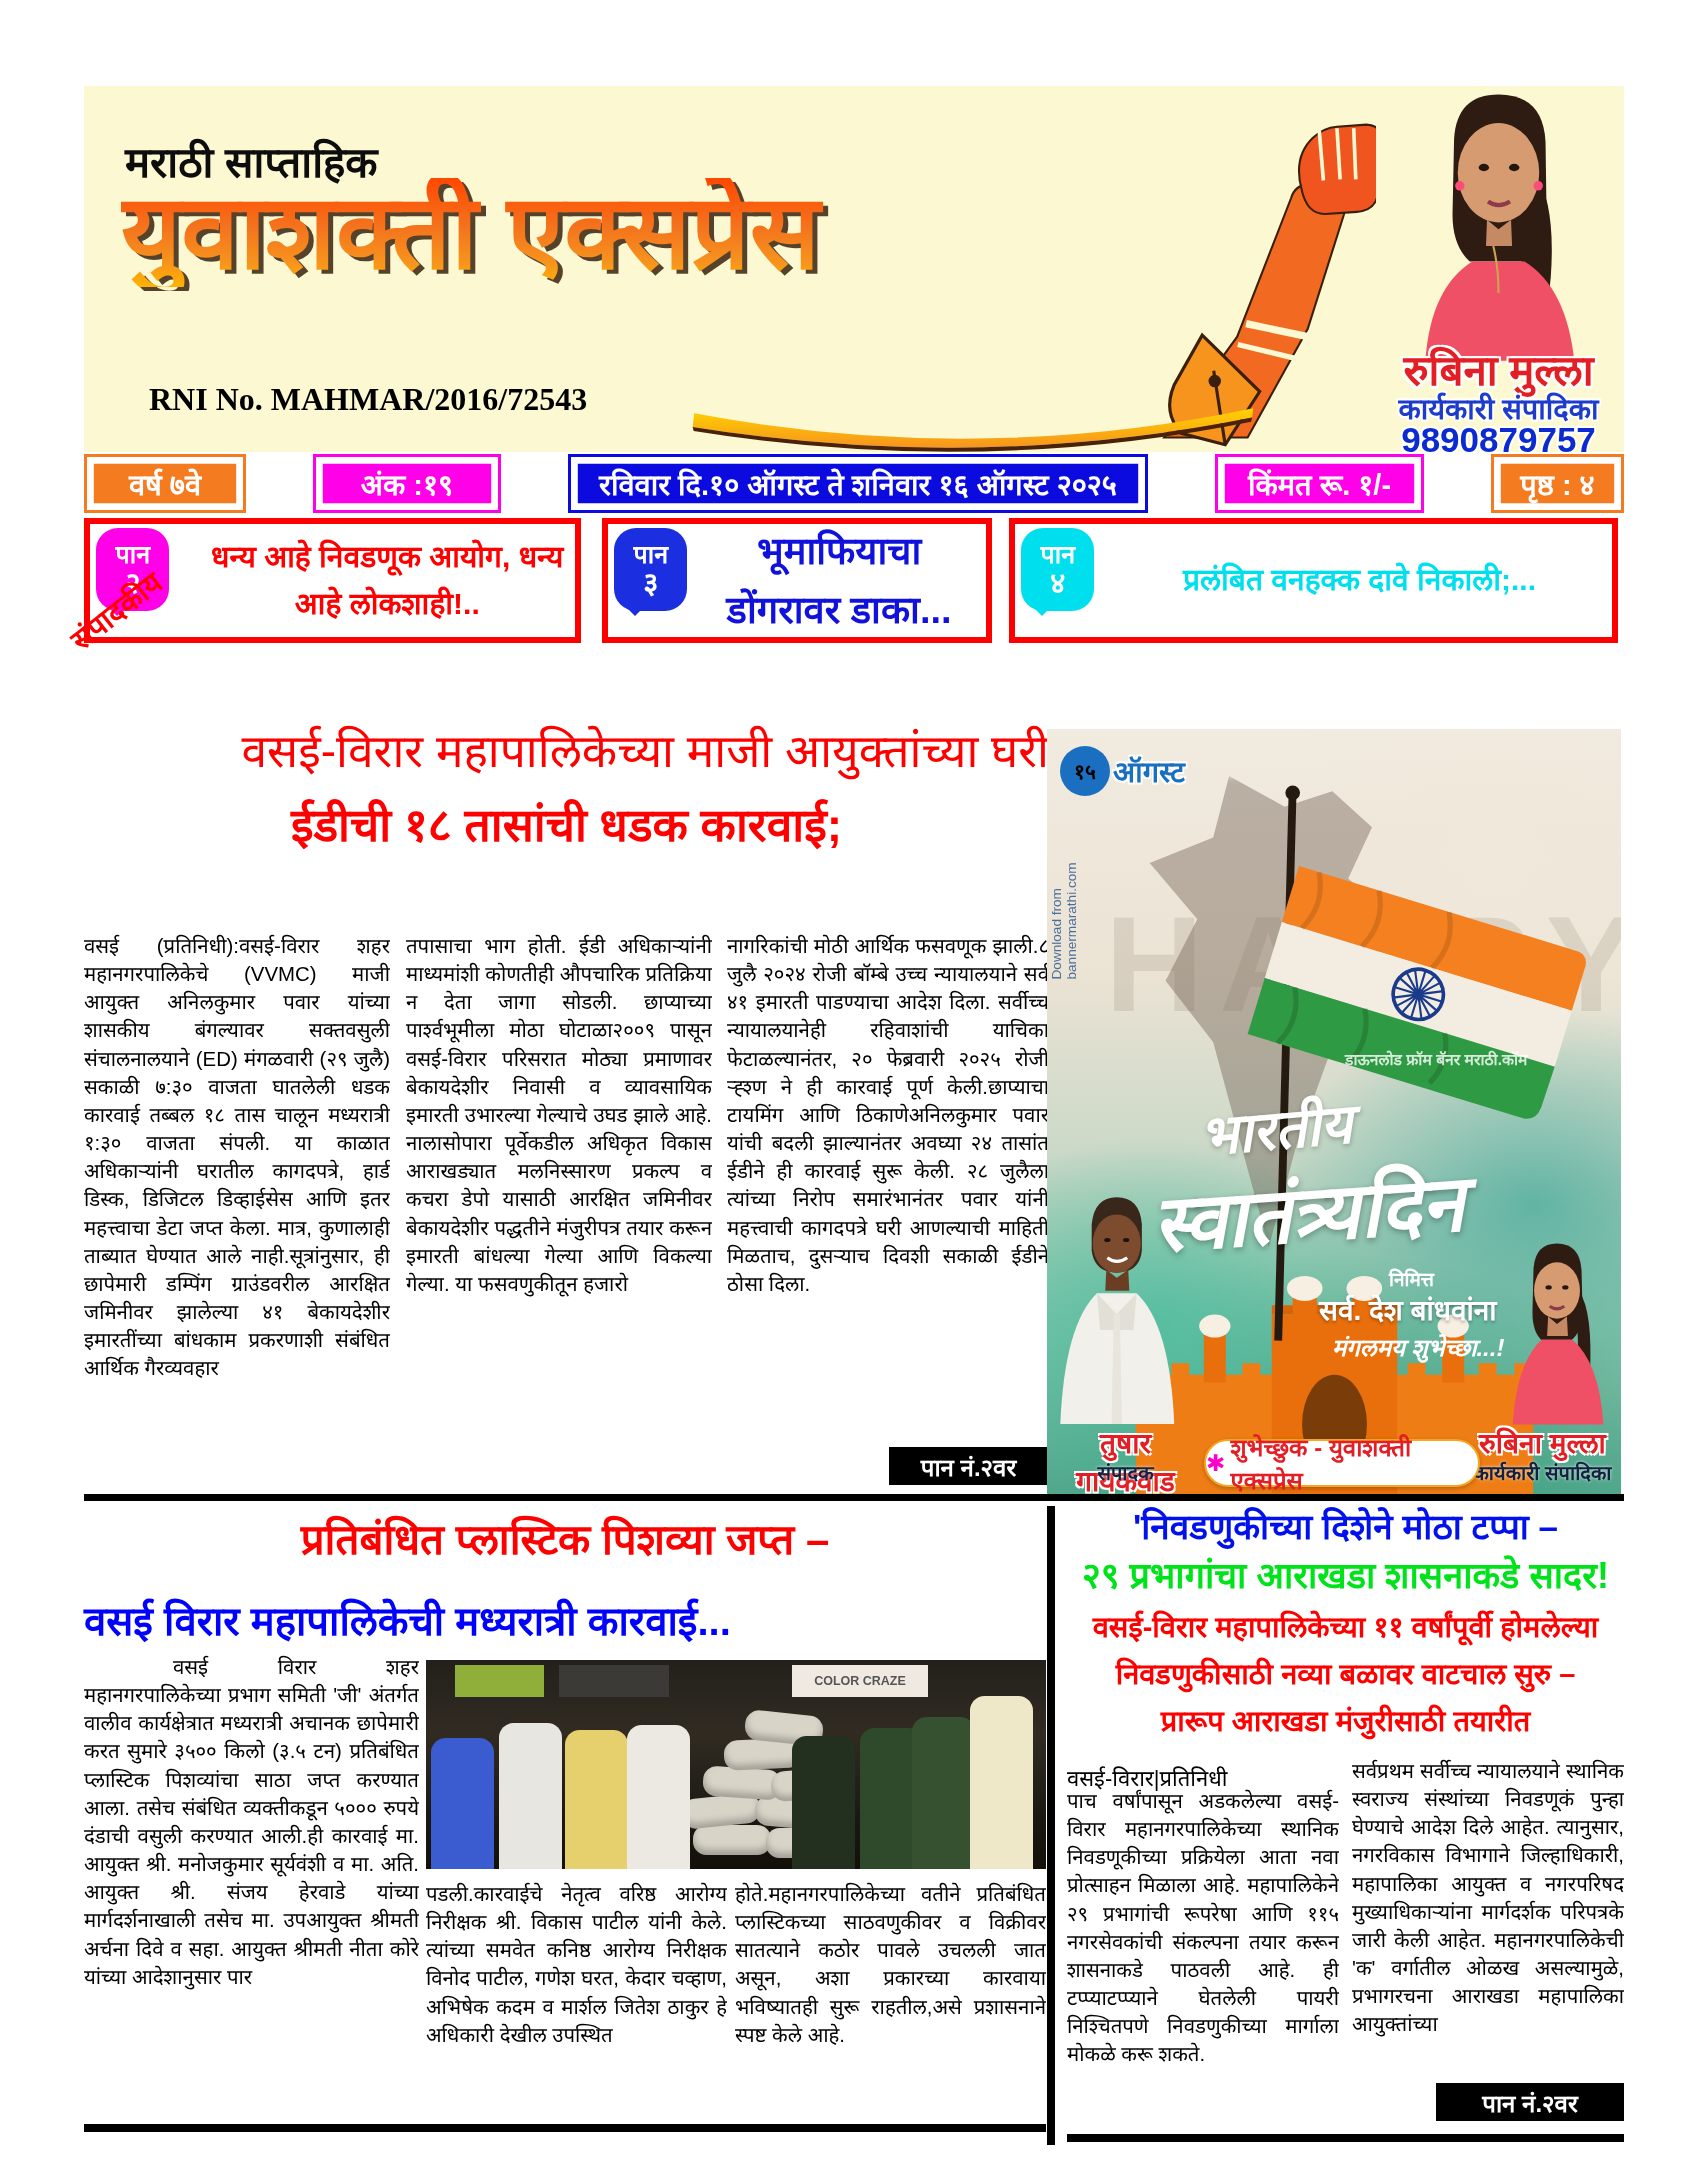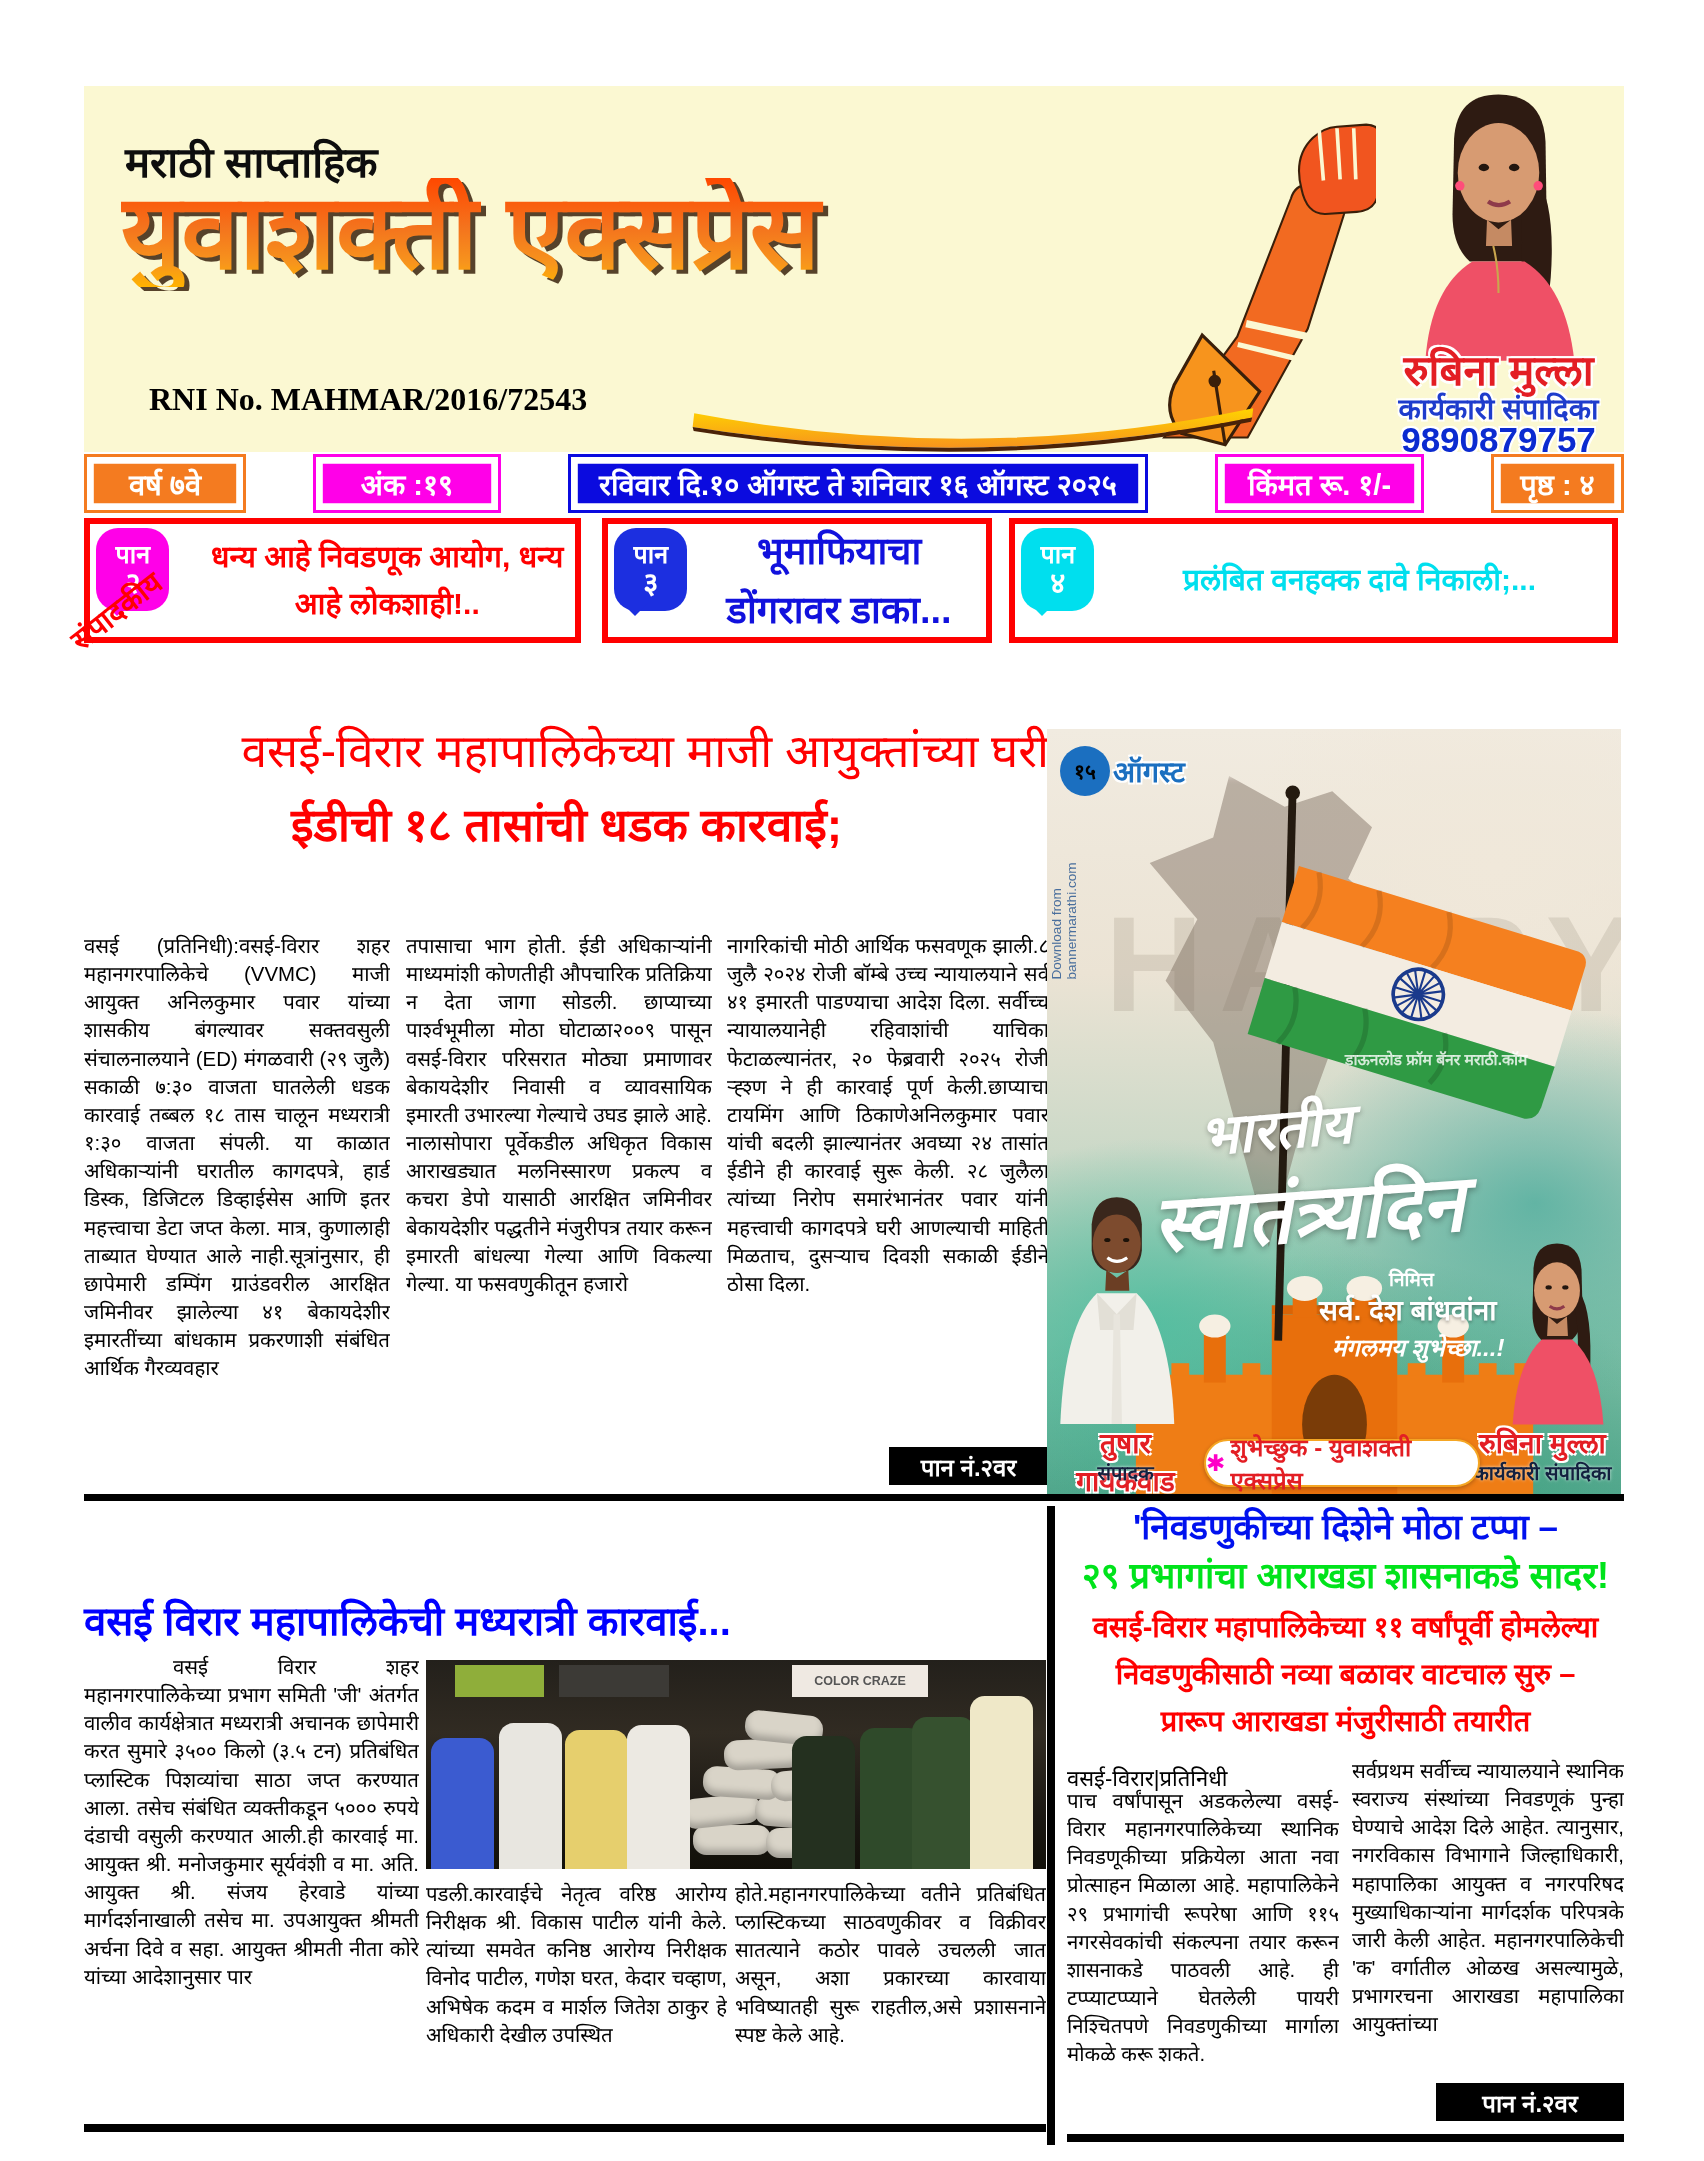--- a/index.html
+++ b/index.html
@@ -337,20 +337,21 @@
       <span class="star">✱</span>
       <span class="ptxt">शुभेच्छुक - युवाशक्ती एक्सप्रेस</span>
     </div>
   </div>
 
   <div class="abs hr-main"></div>
 
   <div class="abs v-div"></div>
 
   <div class="abs plastic">
+    <div class="abs plastic-h1">प्रतिबंधित प्लास्टिक पिशव्या जप्त –</div>
     <div class="abs plastic-h2">वसई विरार महापालिकेची मध्यरात्री कारवाई...</div>
     <div class="abs body-col col1">वसई विरार शहर महानगरपालिकेच्या प्रभाग समिती 'जी' अंतर्गत वालीव कार्यक्षेत्रात मध्यरात्री अचानक छापेमारी करत सुमारे ३५०० किलो (३.५ टन) प्रतिबंधित प्लास्टिक पिशव्यांचा साठा जप्त करण्यात आला. तसेच संबंधित व्यक्तीकडून ५००० रुपये दंडाची वसुली करण्यात आली.ही कारवाई मा. आयुक्त श्री. मनोजकुमार सूर्यवंशी व मा. अति. आयुक्त श्री. संजय हेरवाडे यांच्या मार्गदर्शनाखाली तसेच मा. उपआयुक्त श्रीमती अर्चना दिवे व सहा. आयुक्त श्रीमती नीता कोरे यांच्या आदेशानुसार पार</div>
 
     <div class="abs news-photo">
       <div class="sign sign1"></div>
       <div class="sign sign2"></div>
       <div class="sign sign3">COLOR CRAZE</div>
       <div class="sacks">
         <span class="sack" style="left:10.5px;top:115px"></span>
           <span class="sack" style="left:84px;top:118px"></span>

